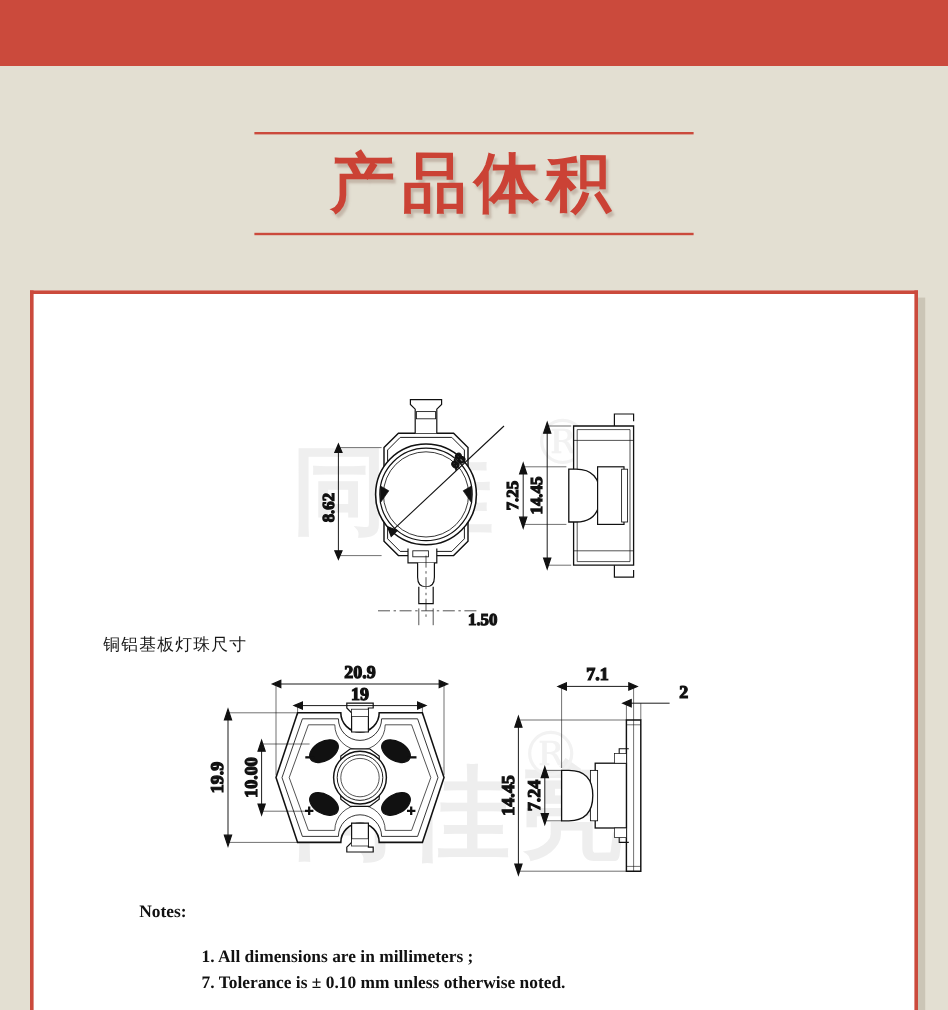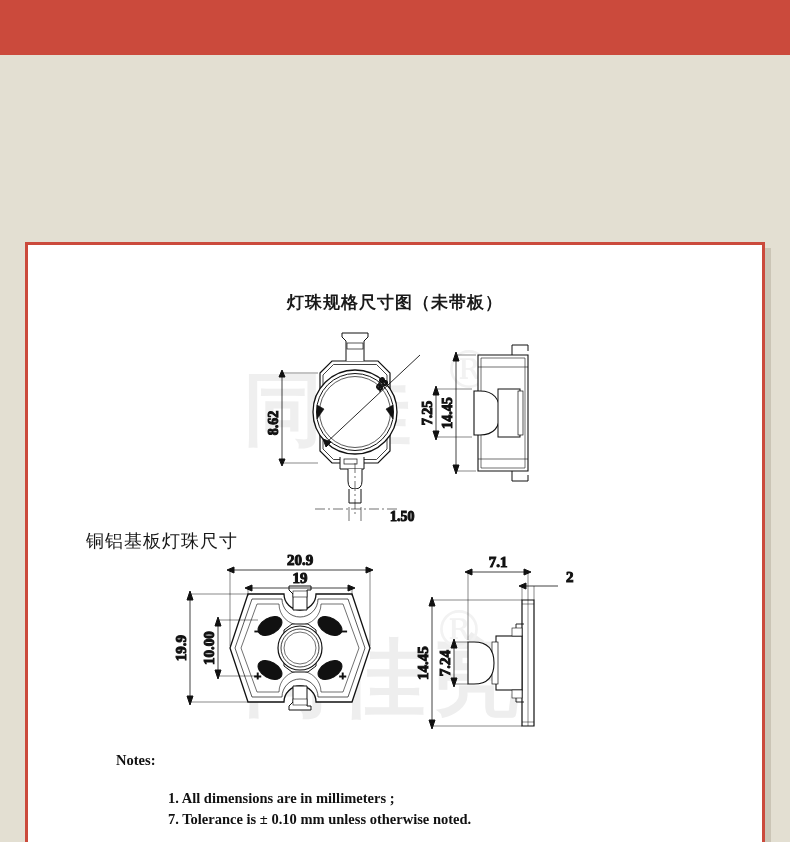--- a/index.html
+++ b/index.html
@@ -94,21 +94,21 @@
     font-size: 17px;
     font-weight: bold;
     color: #1a1a1a;
     font-family: "DejaVu Sans", "Liberation Sans", sans-serif;
     letter-spacing: 1px;
   }
   .sub-title {
     position: absolute;
     top: 284px;
     left: 58px;
-    font-size: 18px;
+    font-size: 14px;
     color: #171717;
     font-family: "DejaVu Sans", "Liberation Sans", sans-serif;
     letter-spacing: 1px;
   }
   
   .dwg {
     position: absolute;
     overflow: visible;
   }
   #dwg-top { left: 232px; top: 86px; }
@@ -178,32 +178,36 @@
     fill: #111;
   }
 </style>
 </head>
 <body>
 
 <div class="page">
 
   <div class="top-banner"></div>
 
+  <div class="title-block">
+    <div class="title-rule top"></div>
+    <div class="title-text">产品体积</div>
+    <div class="title-rule bottom"></div>
+  </div>
 
   <div class="panel-shadow"></div>
 
   <div class="panel">
     <div class="panel-inner">
 
       <div class="watermark wm-top">同佳</div>
       <div class="wm-r wm-r-top">®</div>
       <div class="watermark wm-bottom">同佳亮</div>
       <div class="wm-r wm-r-bottom">®</div>
 
-      <div class="dwg-title">灯珠规格尺寸图（未带板）</div>
 
       <div class="dwg" id="dwg-top">
         <svg width="310" height="195" viewBox="0 0 310 195">
           <g stroke="#111" fill="none" stroke-width="1">
 
             <path d="M60 42 L72 30 L118 30 L130 42 L130 120 L118 132 L72 132 L60 120 Z" stroke="#111" stroke-width="1.2" fill="#fff"></path>
             <path d="M63 44 L73.5 33.5 L116.5 33.5 L127 44 L127 118 L116.5 128.5 L73.5 128.5 L63 118 Z" stroke="#111" stroke-width="0.8" fill="none"></path>
 
             <circle cx="95" cy="81" r="42" stroke="#111" stroke-width="1.3" fill="#fff"></circle>
             <circle cx="95" cy="81" r="38.5" stroke="#111" stroke-width="1" fill="none"></circle>

